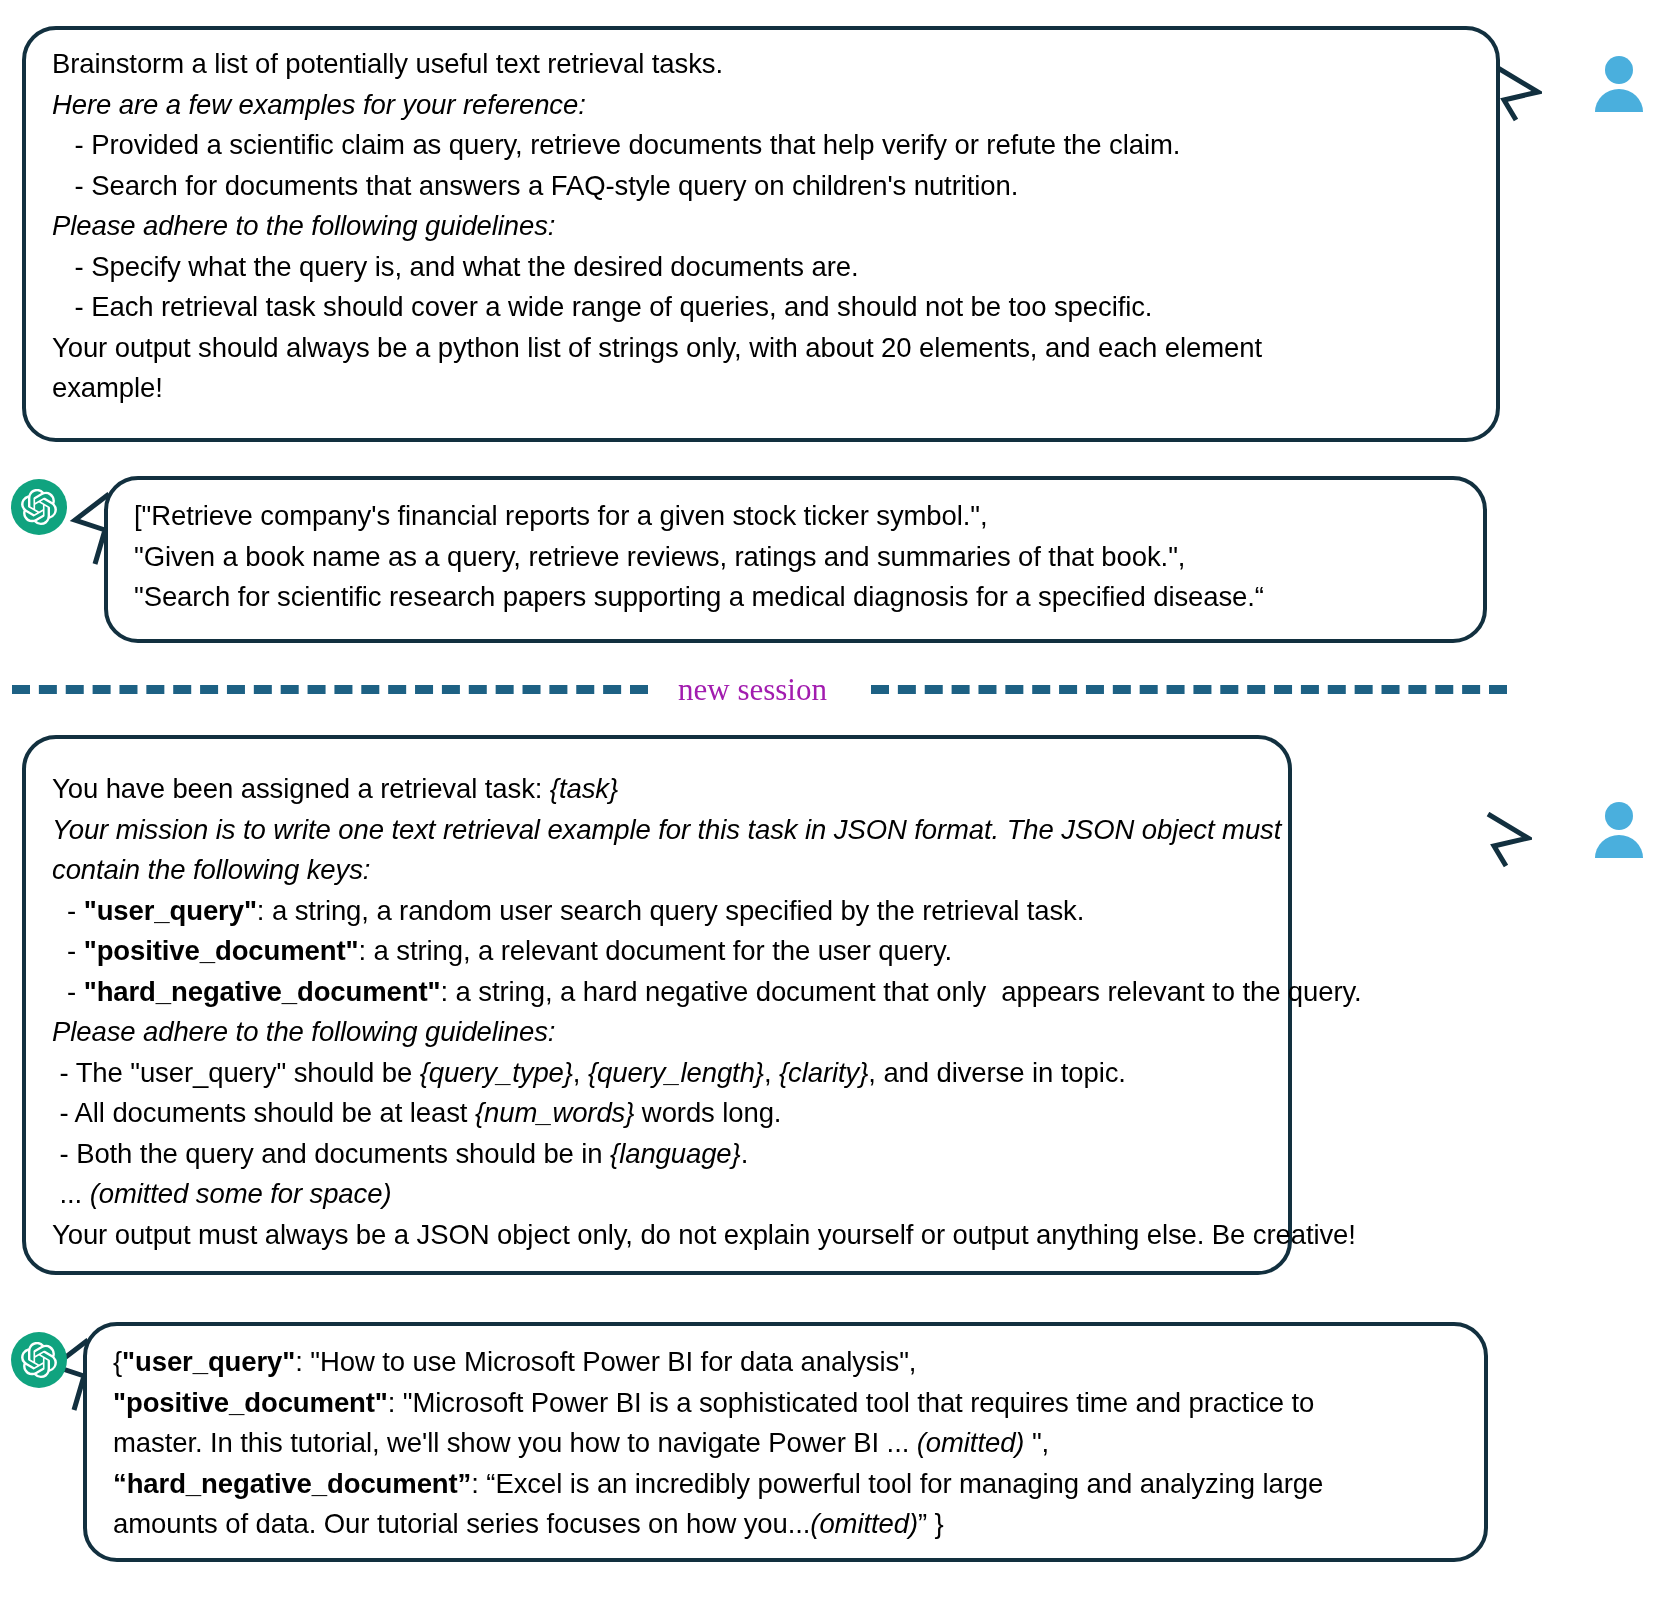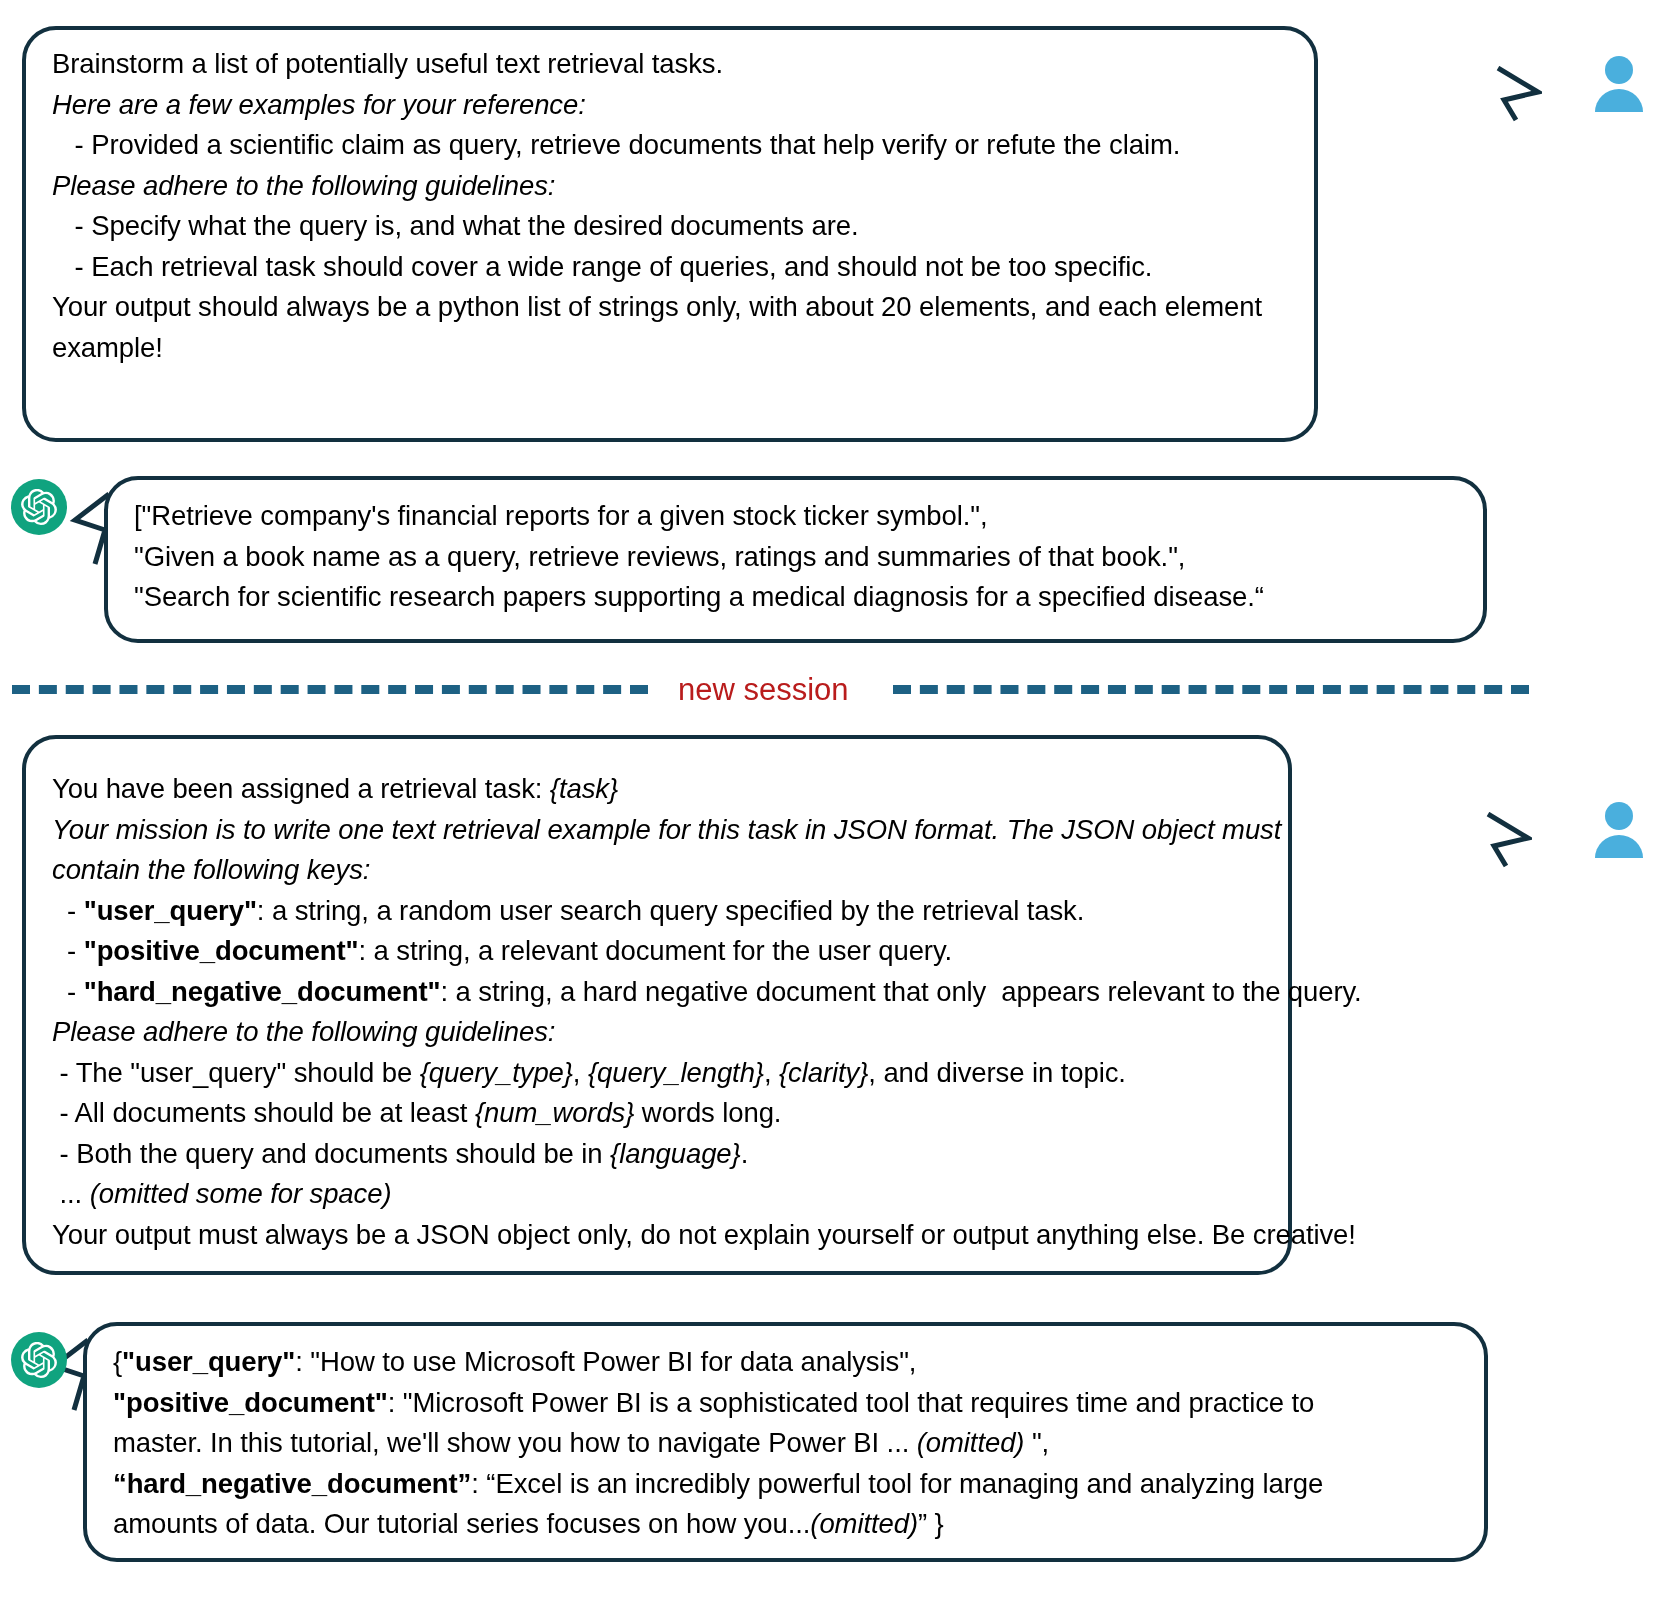--- a/index.html
+++ b/index.html
@@ -35,21 +35,21 @@
     font-size: 27.5px;
     line-height: 40.5px;
     white-space: pre;
     letter-spacing: -0.1px;
   }
   .bubble .line.ital { font-style: italic; }
   .bubble .line b { font-weight: bold; }
   .bubble .line i { font-style: italic; }
 
   
-  #user-bubble-1 { left: 22px;  top: 26px;  width: 1296px; height: 416px; }
+  #user-bubble-1 { left: 22px;  top: 26px;  width: 1478px; height: 416px; }
   #ai-bubble-1   { left: 104px; top: 476px; width: 1383px; height: 167px; padding-top: 16px;}
   #user-bubble-2 { left: 22px;  top: 735px; width: 1270px; height: 540px; padding-top: 30px;}
   #ai-bubble-2   { left: 83px;  top: 1322px; width: 1405px; height: 240px; padding-top: 16px;}
 
   
   .tail-right {
     position: absolute;
     width: 46px;
     height: 56px;
   }
@@ -92,34 +92,36 @@
   }
   .dash-line {
     height: 0;
     border-top: 9px dashed #1d6184;
   }
   #dash-left  { width: 636px; margin-left: 12px; }
   #dash-right { width: 636px; margin-left: 18px; }
   #session-label {
     font-size: 31px;
     line-height: 31px;
-    color: #b91c1c;
+    color: #a21caf;
     padding: 0 26px 0 30px;
     white-space: nowrap;
+    font-family: Liberation Serif, serif;
   }
 </style>
 </head>
 <body>
 
 <div class="canvas">
 
   <div class="bubble" id="user-bubble-1">
     <div class="line">Brainstorm a list of potentially useful text retrieval tasks.</div>
     <div class="line ital">Here are a few examples for your reference:</div>
     <div class="line">   - Provided a scientific claim as query, retrieve documents that help verify or refute the claim.</div>
+    <div class="line">   - Search for documents that answers a FAQ-style query on children's nutrition.</div>
     <div class="line ital">Please adhere to the following guidelines:</div>
     <div class="line">   - Specify what the query is, and what the desired documents are.</div>
     <div class="line">   - Each retrieval task should cover a wide range of queries, and should not be too specific.</div>
     <div class="line">Your output should always be a python list of strings only, with about 20 elements, and each element</div>
     <div class="line">example!</div>
   </div>
   <svg class="tail-right" style="left:1496px; top:66px;" viewBox="0 0 46 56">
     <path d="M2 2 L42 26 L8 34 L20 54" fill="none" stroke="#12303f" stroke-width="5"></path>
   </svg>
   <svg class="avatar-user" id="avatar-user-1" viewBox="0 0 58 58">

